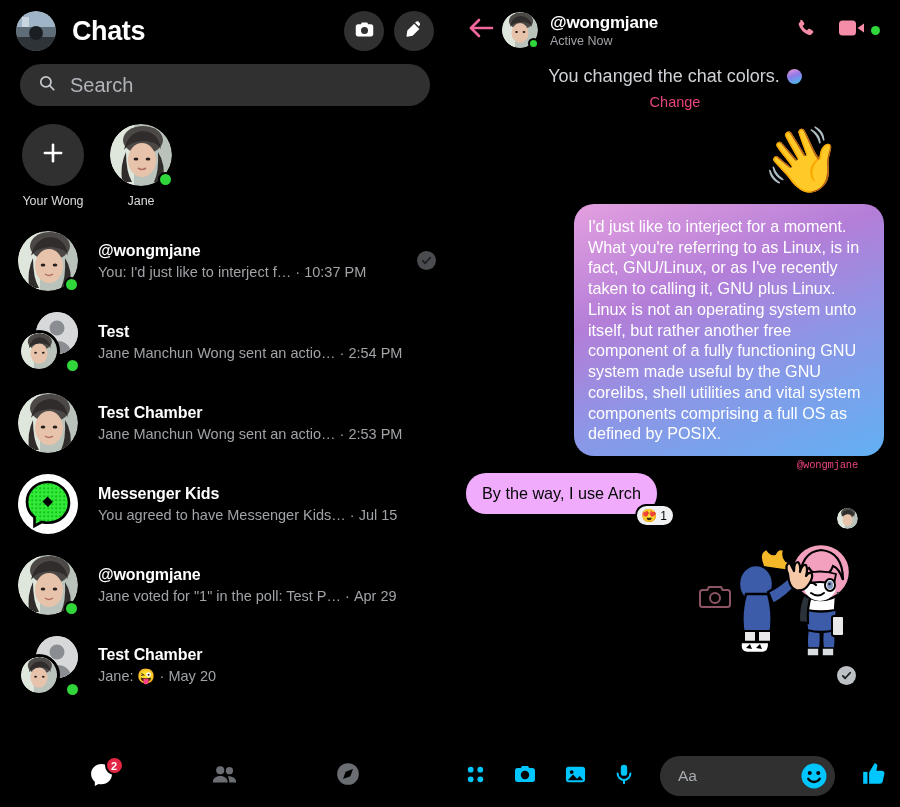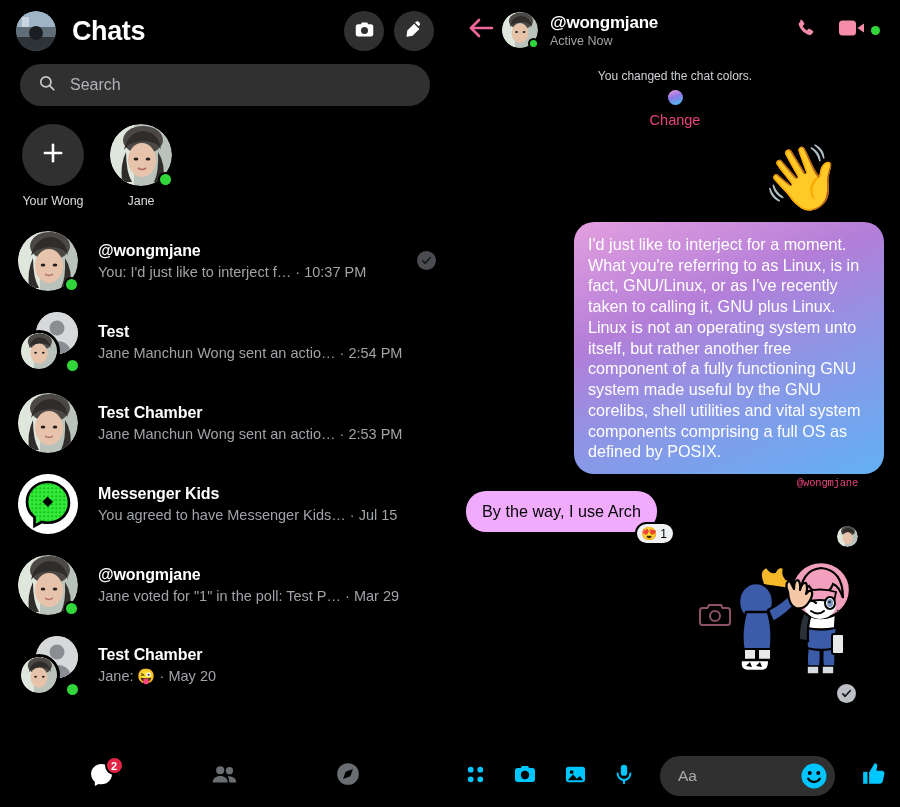--- a/index.html
+++ b/index.html
@@ -35,21 +35,21 @@
     background: #303030;
     display: flex; align-items: center; justify-content: center;
   }
   .searchbar {
     margin: 6px 20px 0 20px;
     height: 42px; border-radius: 21px;
     background: #303030;
     display: flex; align-items: center;
     padding: 0 14px 0 18px;
   }
-  .search-ph { color: #b0b3b8; font-size: 16px; margin-left: 14px; }
+  .search-ph { color: #b0b3b8; font-size: 20px; margin-left: 14px; }
 
   
   .stories { display: flex; padding: 18px 20px 6px 20px; gap: 22px; }
   .story { width: 66px; display: flex; flex-direction: column; align-items: center; }
   .story-ring {
     width: 62px; height: 62px; border-radius: 50%;
     position: relative; overflow: visible;
   }
   .plus-circle {
     width: 62px; height: 62px; border-radius: 50%;
@@ -127,22 +127,22 @@
   .rhead .tav { width: 36px; height: 36px; position: relative; margin-left: 4px; }
   .rhead .names { margin-left: 12px; }
   .rname { color: #fff; font-size: 17px; font-weight: bold; letter-spacing: -0.2px; }
   .ractive { color: #a0a3a7; font-size: 12.5px; margin-top: 1px; }
   .rhead-actions { margin-left: auto; display: flex; align-items: center; gap: 22px; padding-right: 6px; }
   .vid-wrap { position: relative; display: flex; align-items: center; }
   .vid-dot { width: 9px; height: 9px; border-radius: 50%; background: #31d63a; margin-left: 5px; }
 
   .sysnote { text-align: center; margin-top: 10px; }
   .sysnote-line {
-    color: #cfd2d6; font-size: 12px;
-    display: inline-flex; align-items: center; gap: 7px; flex-direction: column;
+    color: #cfd2d6; font-size: 18px;
+    display: inline-flex; align-items: center; gap: 7px;
   }
   .color-swatch {
     width: 15px; height: 15px; border-radius: 50%;
     background: linear-gradient(160deg, #f09ad4 0%, #8d7ae8 45%, #3fc8ef 100%);
   }
   .change-link { color: #e8437f; font-size: 14.5px; margin-top: 7px; }
 
   .thread { flex: 1; position: relative; padding: 0 16px; overflow: hidden; }
   .wave { font-size: 64px; text-align: right; margin: 18px 42px 0 0; line-height: 1; }
 
@@ -439,21 +439,21 @@
                 <ellipse cx="25" cy="34" rx="2.3" ry="1.5" fill="#241f1d"></ellipse>
                 <ellipse cx="37" cy="34" rx="2.3" ry="1.5" fill="#241f1d"></ellipse>
                 <path d="M27 43 q4 3 8 0" stroke="#b0705f" stroke-width="1.5" fill="none"></path>
               </g>
             </svg>
           </div>
           <div class="dot-online"></div>
         </div>
         <div class="meta">
           <div class="crow-name">@wongmjane</div>
-          <div class="crow-sub"><span>Jane voted for "1" in the poll: Test P…</span>&nbsp;<span>·</span>&nbsp;<span class="time">Mar 29</span></div>
+          <div class="crow-sub"><span>Jane voted for "1" in the poll: Test P…</span>&nbsp;<span>·</span>&nbsp;<span class="time">Apr 29</span></div>
         </div>
       </div>
 
       <div class="chatrow">
         <div class="thumb">
           <div class="grp-av">
             <div class="grp-back">
               <svg width="42" height="42" viewBox="0 0 42 42">
                   <circle cx="21" cy="21" r="21" fill="#d6d8da"></circle>
                   <circle cx="21" cy="16" r="7.5" fill="#8a8d91"></circle>

